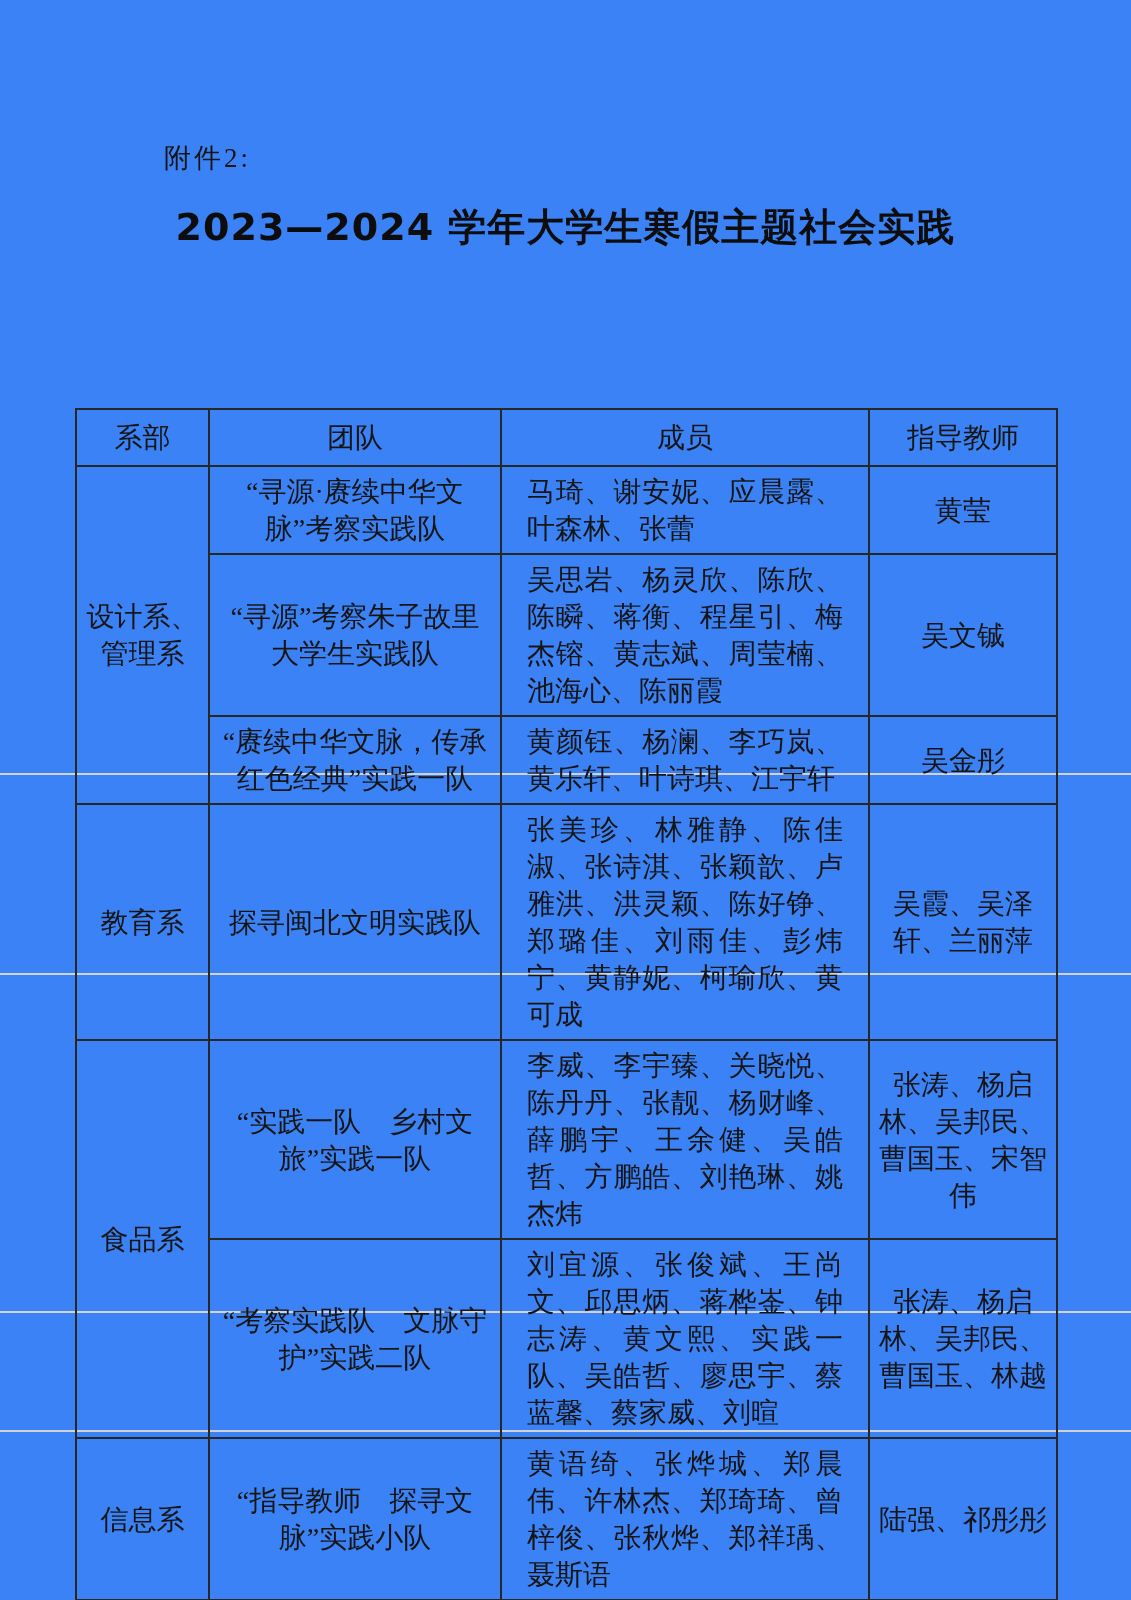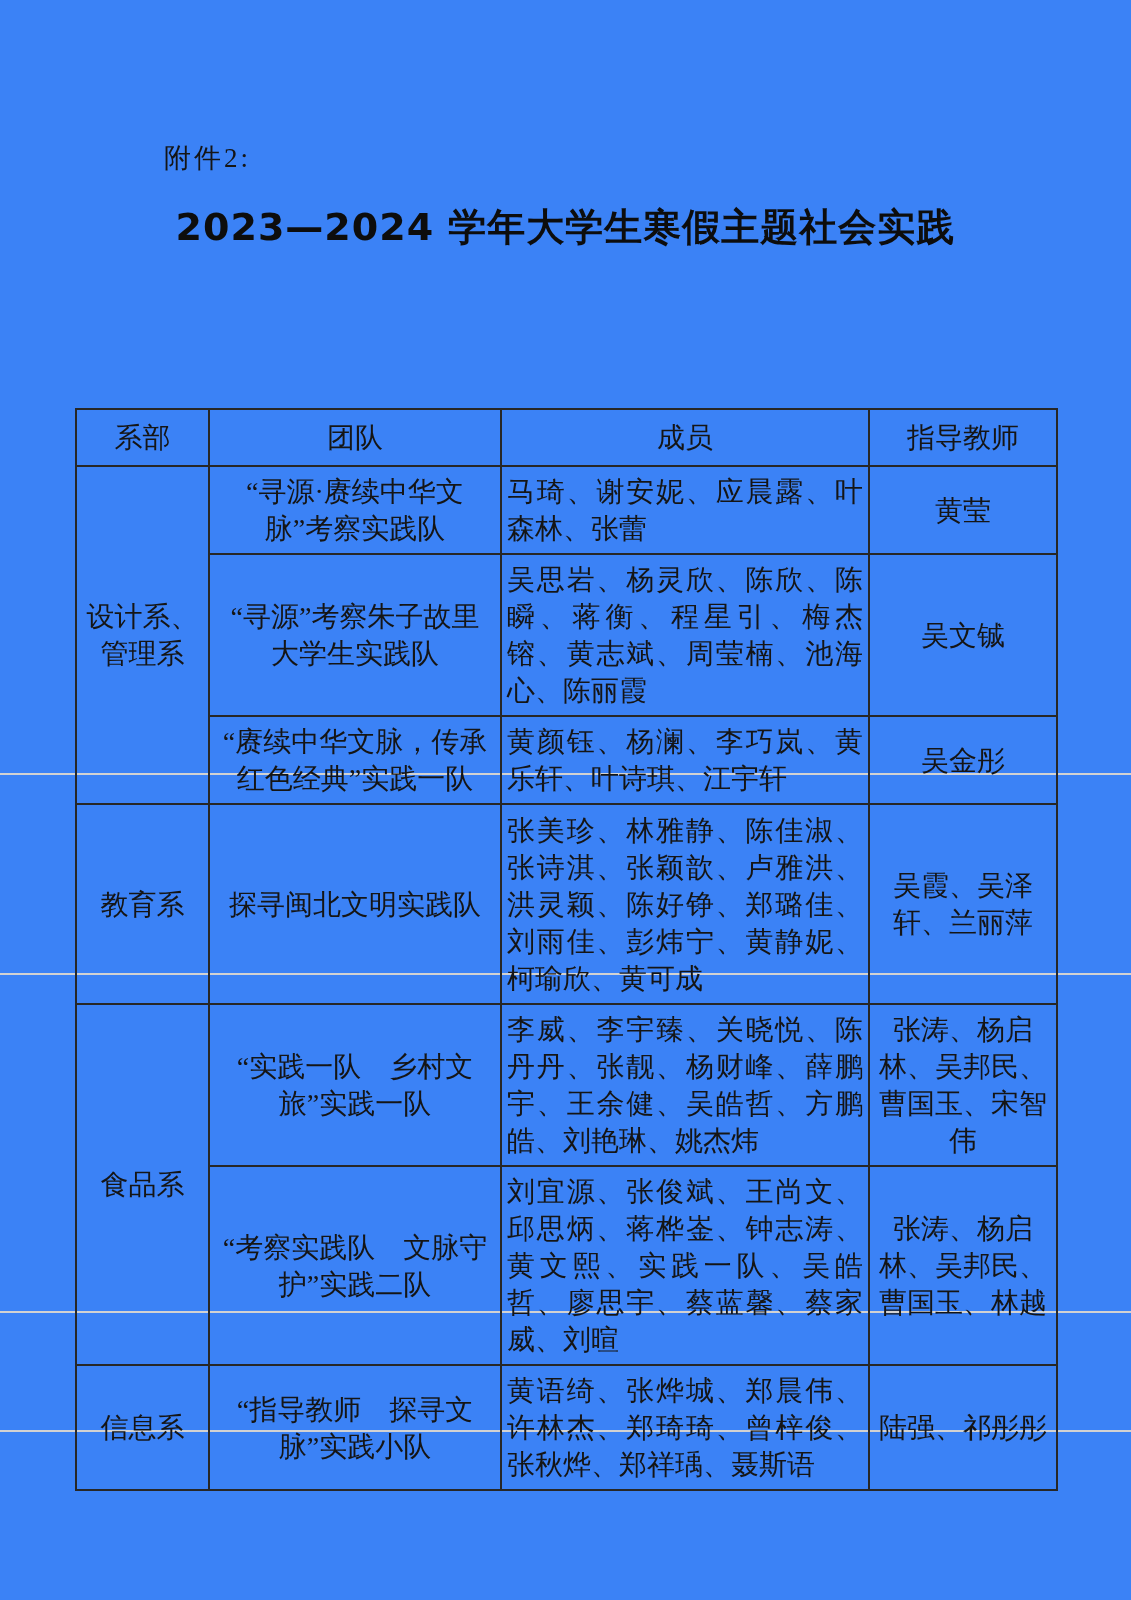--- a/index.html
+++ b/index.html
@@ -36,21 +36,21 @@
     font-weight:normal;
     font-size:28px; line-height:37px;
     text-align:center; vertical-align:middle;
     padding:2px 8px;
     overflow:hidden;
   }
   td.members {
     text-align:justify;
     text-justify:inter-ideograph;
     text-align-last:left;
-    padding:6px 5px;
+    padding:6px 25px;
   }
   td.dept .dept-line { display:block; }
 </style>
 </head>
 <body>
 
 <div class="page">
 
   <div class="artifact-line" style="top:773px"></div>
   <div class="artifact-line" style="top:973px"></div>

